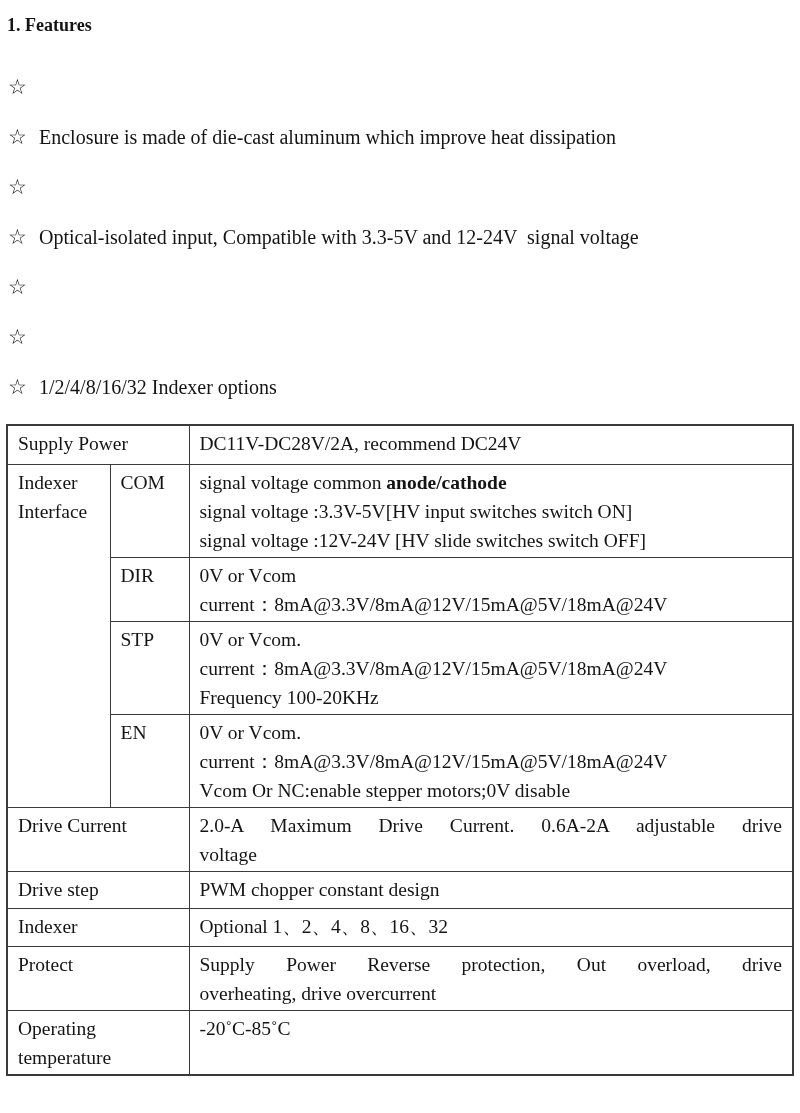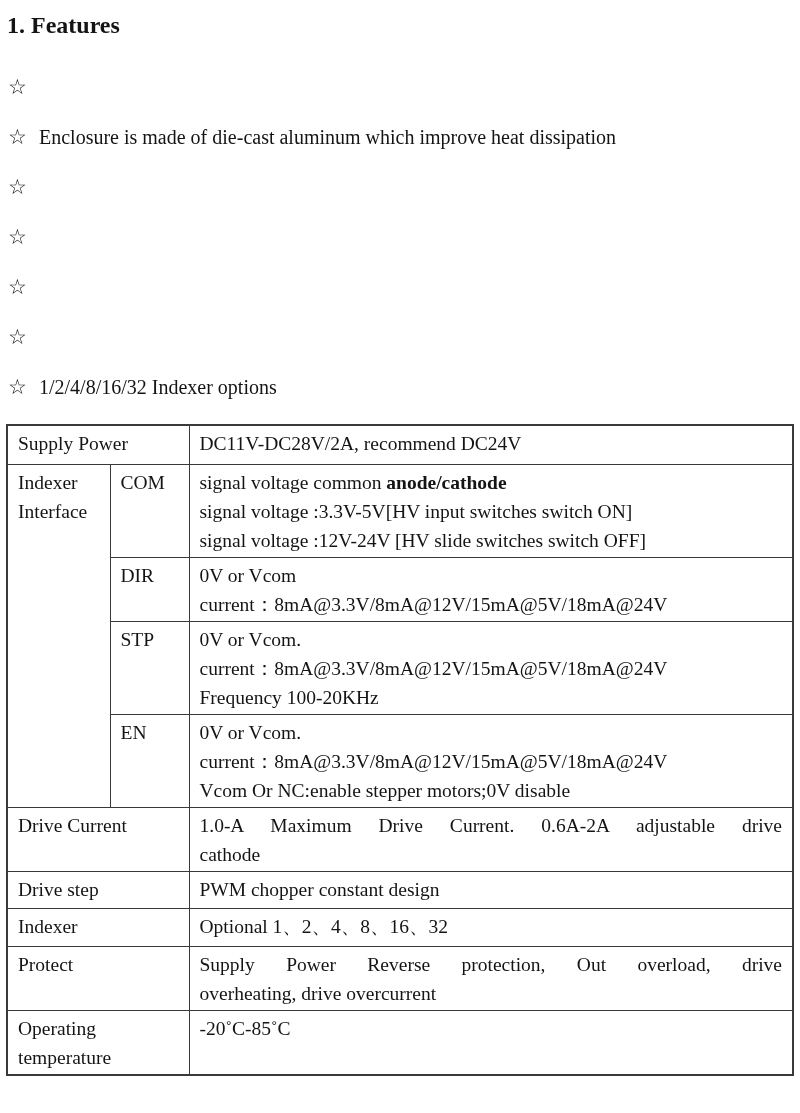--- a/index.html
+++ b/index.html
@@ -5,21 +5,21 @@
   * { box-sizing: border-box; }
   html, body { margin: 0; padding: 0; }
   body {
     width: 800px; height: 1113px;
     background: #ffffff; color: #141414;
     font-family: "Liberation Serif", serif;
     overflow: hidden;
   }
   .page { padding: 6px 8px 0 6px; }
 
-  .h { font-weight: bold; font-size: 24px; line-height: 26px; margin: 0; }
+  .h { font-weight: bold; font-size: 18px; line-height: 26px; margin: 0; }
   .h-features { margin: 6px 0 36px 1px; }
   .h-params   { margin: 34px 0 20px 1px; }
 
   ul.features { list-style: none; margin: 0; padding: 0 0 0 2px; }
   ul.features li {
     display: flex; align-items: flex-start;
     font-size: 20px; line-height: 26px;
     margin-bottom: 24px;
   }
   .star { flex: 0 0 31px; width: 31px; font-size: 21px; line-height: 26px; }
@@ -55,20 +55,21 @@
     </li>
     <li>
       <span class="star">☆</span>
       <span class="ftext">Enclosure is made of die-cast aluminum which improve heat dissipation</span>
     </li>
     <li>
       <span class="star">☆</span>
     </li>
     <li>
       <span class="star">☆</span>
+      <span class="ftext">Optical-isolated input, Compatible with 3.3-5V and 12-24V  signal voltage</span>
     </li>
     <li>
       <span class="star">☆</span>
     </li>
     <li>
       <span class="star">☆</span>
     </li>
     <li>
       <span class="star">☆</span>
       <span class="ftext">1/2/4/8/16/32 Indexer options</span>
@@ -120,22 +121,22 @@
         <td>
           <div class="ln">0V or Vcom.</div>
           <div class="ln">current：8mA@3.3V/8mA@12V/15mA@5V/18mA@24V</div>
           <div class="ln">Vcom Or NC:enable stepper motors;0V disable</div>
         </td>
       </tr>
 
       <tr style="height:63px">
         <td colspan="2">Drive Current</td>
         <td>
-          <div class="jline">1.0-A Maximum Drive Current. 0.6A-2A adjustable drive</div>
-          <div class="ln">cathode</div>
+          <div class="jline">2.0-A Maximum Drive Current. 0.6A-2A adjustable drive</div>
+          <div class="ln">voltage</div>
         </td>
       </tr>
 
       <tr style="height:37px">
         <td colspan="2">Drive step</td>
         <td>PWM chopper constant design</td>
       </tr>
 
       <tr style="height:38px">
         <td colspan="2">Indexer</td>

